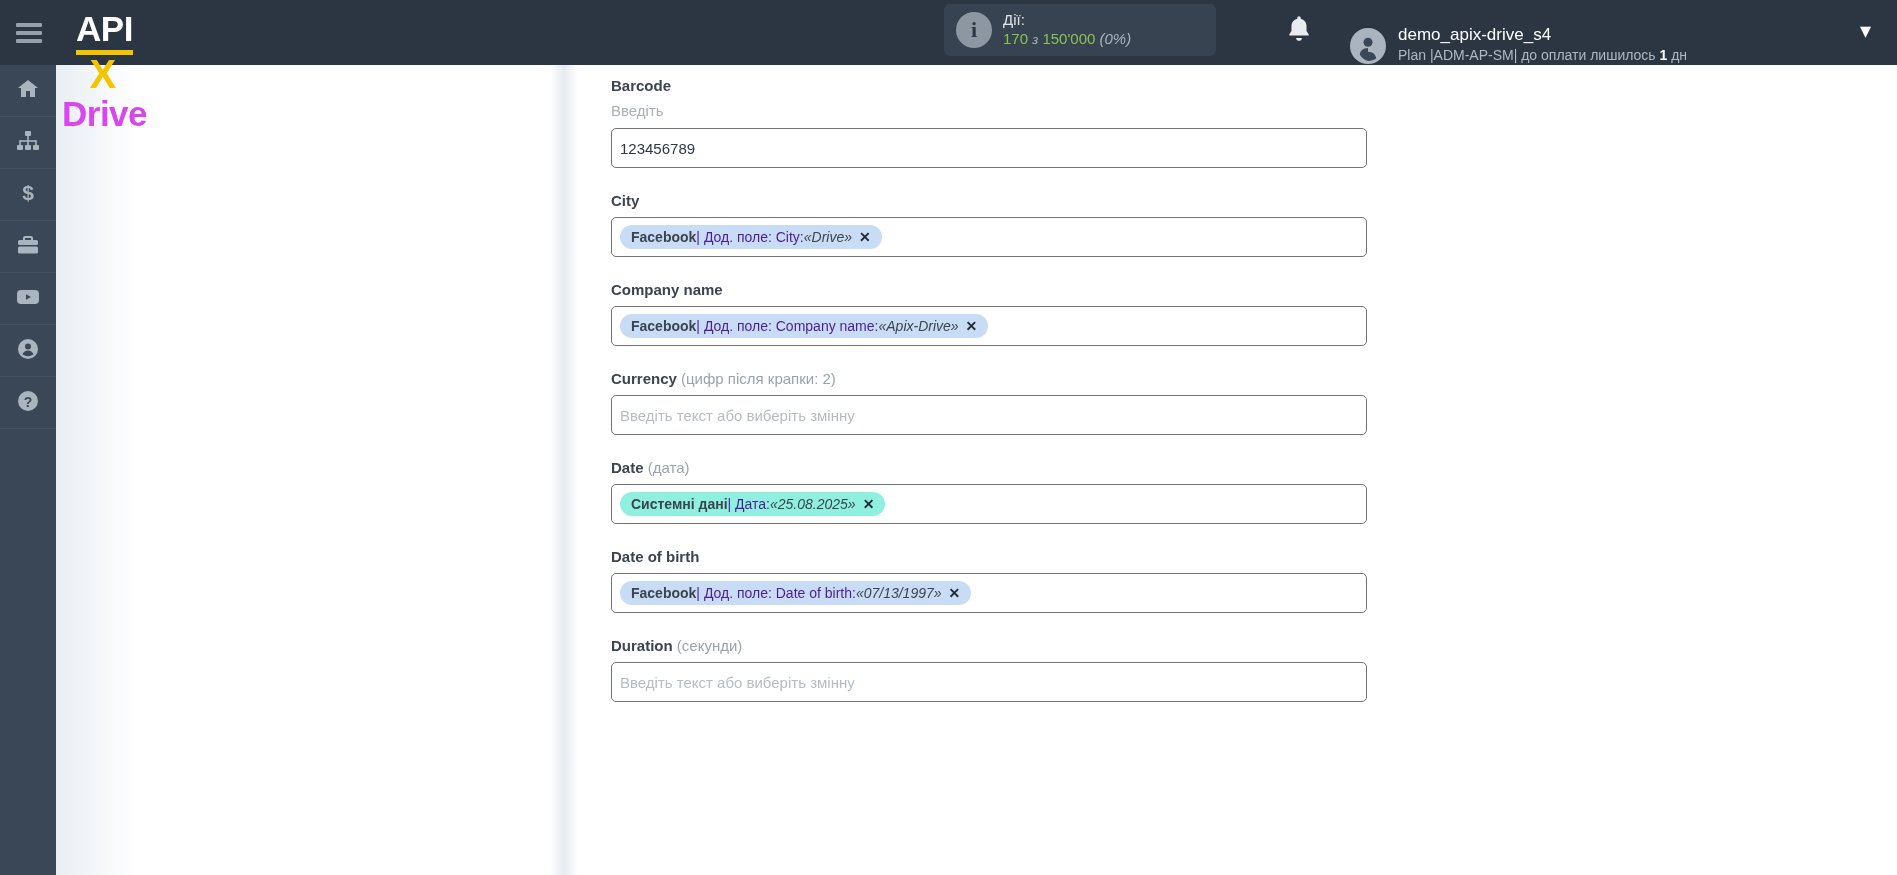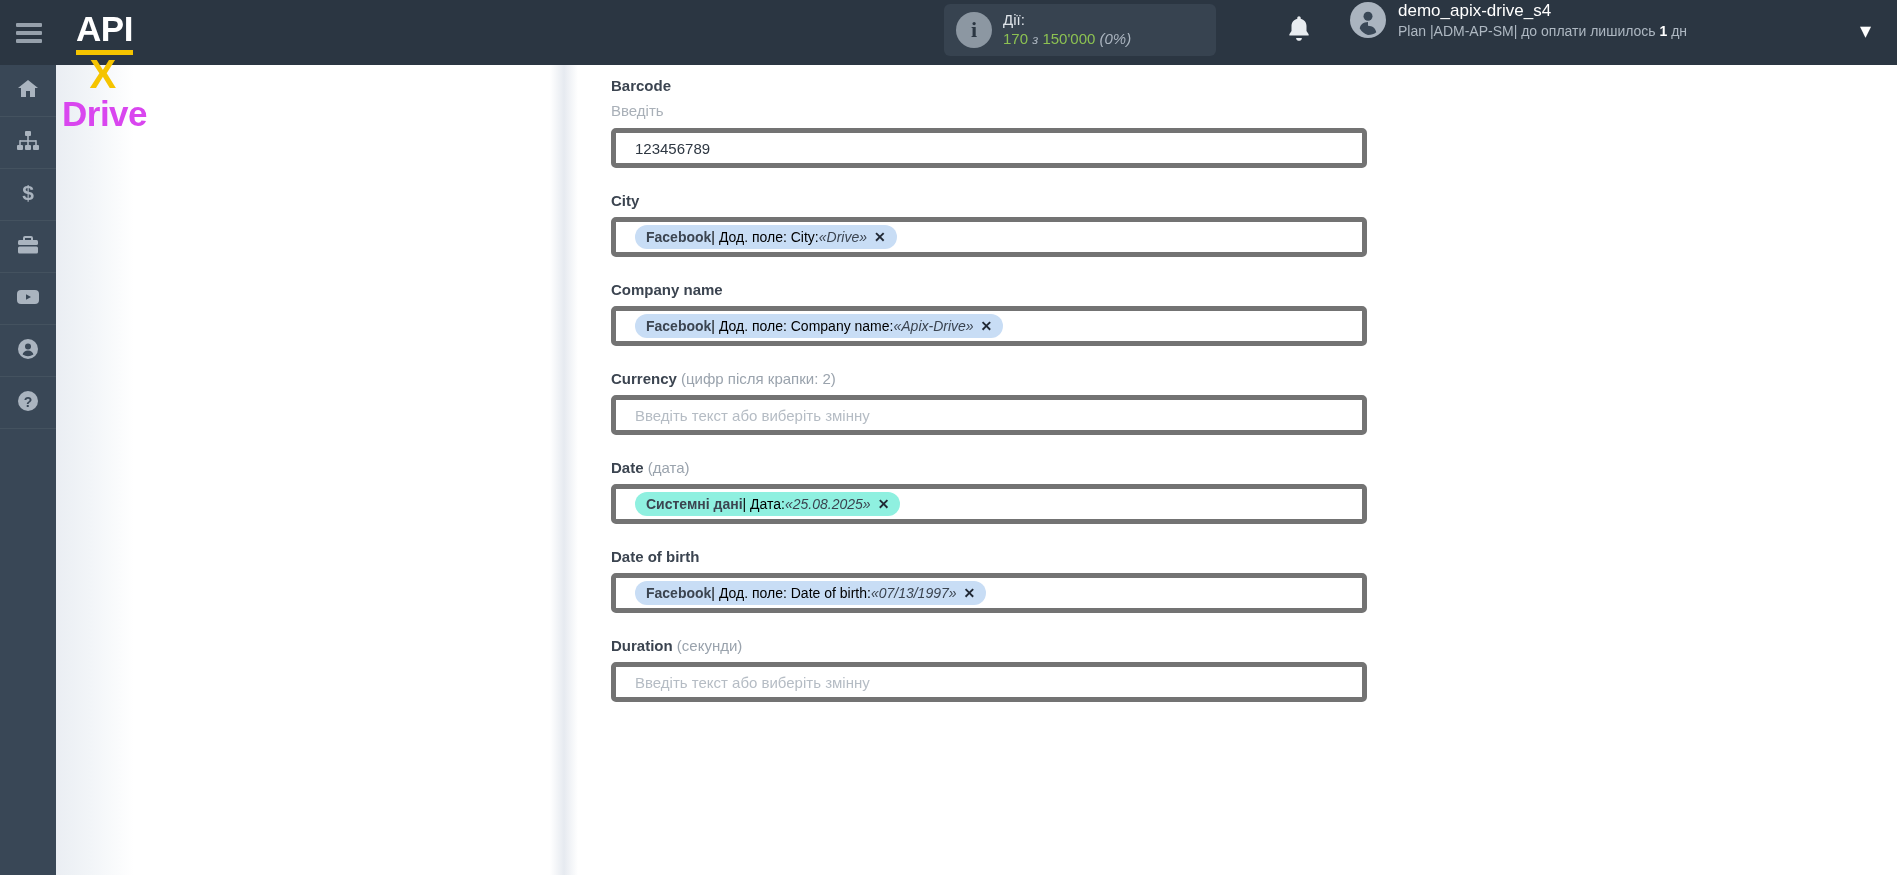--- a/index.html
+++ b/index.html
@@ -86,22 +86,22 @@
   .actions-val { font-size: 15px; }
   .actions-val .num { color: #8cc152; }
   .actions-val .sep { color: #aab4bf; font-style: italic; font-size: 13px; }
   .actions-val .pct { color: #aab4bf; font-style: italic; }
 
   .bell {
     position: absolute; left: 1286px; top: 14px;
     width: 26px; height: 30px; cursor: pointer;
   }
   .user-block {
-    position: absolute; left: 1350px; top: 0;
-    display: flex; align-items: center; cursor: pointer;
+    position: absolute; left: 1350px; top: 24px;
+    display: flex; align-items: flex-end; cursor: pointer;
   }
   .avatar {
     width: 36px; height: 36px; border-radius: 50%;
     background: #aab4bf; display:flex; align-items:center; justify-content:center;
     flex: 0 0 auto;
   }
   .user-text { margin-left: 12px; line-height: 1.3; }
   .user-name { color: #ffffff; font-size: 17px; }
   .user-plan { color: #aeb8c2; font-size: 14px; }
   .user-plan b { color: #ffffff; font-weight: bold; }
@@ -167,44 +167,44 @@
     color: #9aa3ad;
   }
   .sublabel {
     font-size: 15px;
     color: #a9b0b8;
     margin-bottom: 9px;
   }
   .input-box {
     width: 756px;
     min-height: 40px;
-    border: 5px solid #737373;
+    border: 1px solid #737373;
     border-radius: 5px;
     background: #ffffff;
     display: flex; align-items: center;
-    padding: 0 19px;
+    padding: 0 8px;
     cursor: text;
   }
   .input-value { font-size: 15px; color: #2e3742; }
   .input-placeholder { font-size: 15px; color: #b5bcc4; }
 
   .tag {
     display: inline-flex;
     align-items: center;
     border-radius: 13px;
     padding: 4px 11px;
     font-size: 14px;
     color: #3b4450;
     white-space: nowrap;
     cursor: pointer;
   }
   .tag.blue { background: #c8ddf5; }
   .tag.teal { background: #8ff0e0; }
   .tag b { font-weight: bold; }
-  .tag .sep { color: #000000; text-align: right; }
+  .tag .sep { color: #4c1d95; text-align: right; }
   .tag .val { font-style: italic; }
   .tag .x {
     margin-left: 7px;
     font-weight: bold;
     font-size: 14px;
     color: #1f2733;
     cursor: pointer;
   }
 </style>
 </head>

